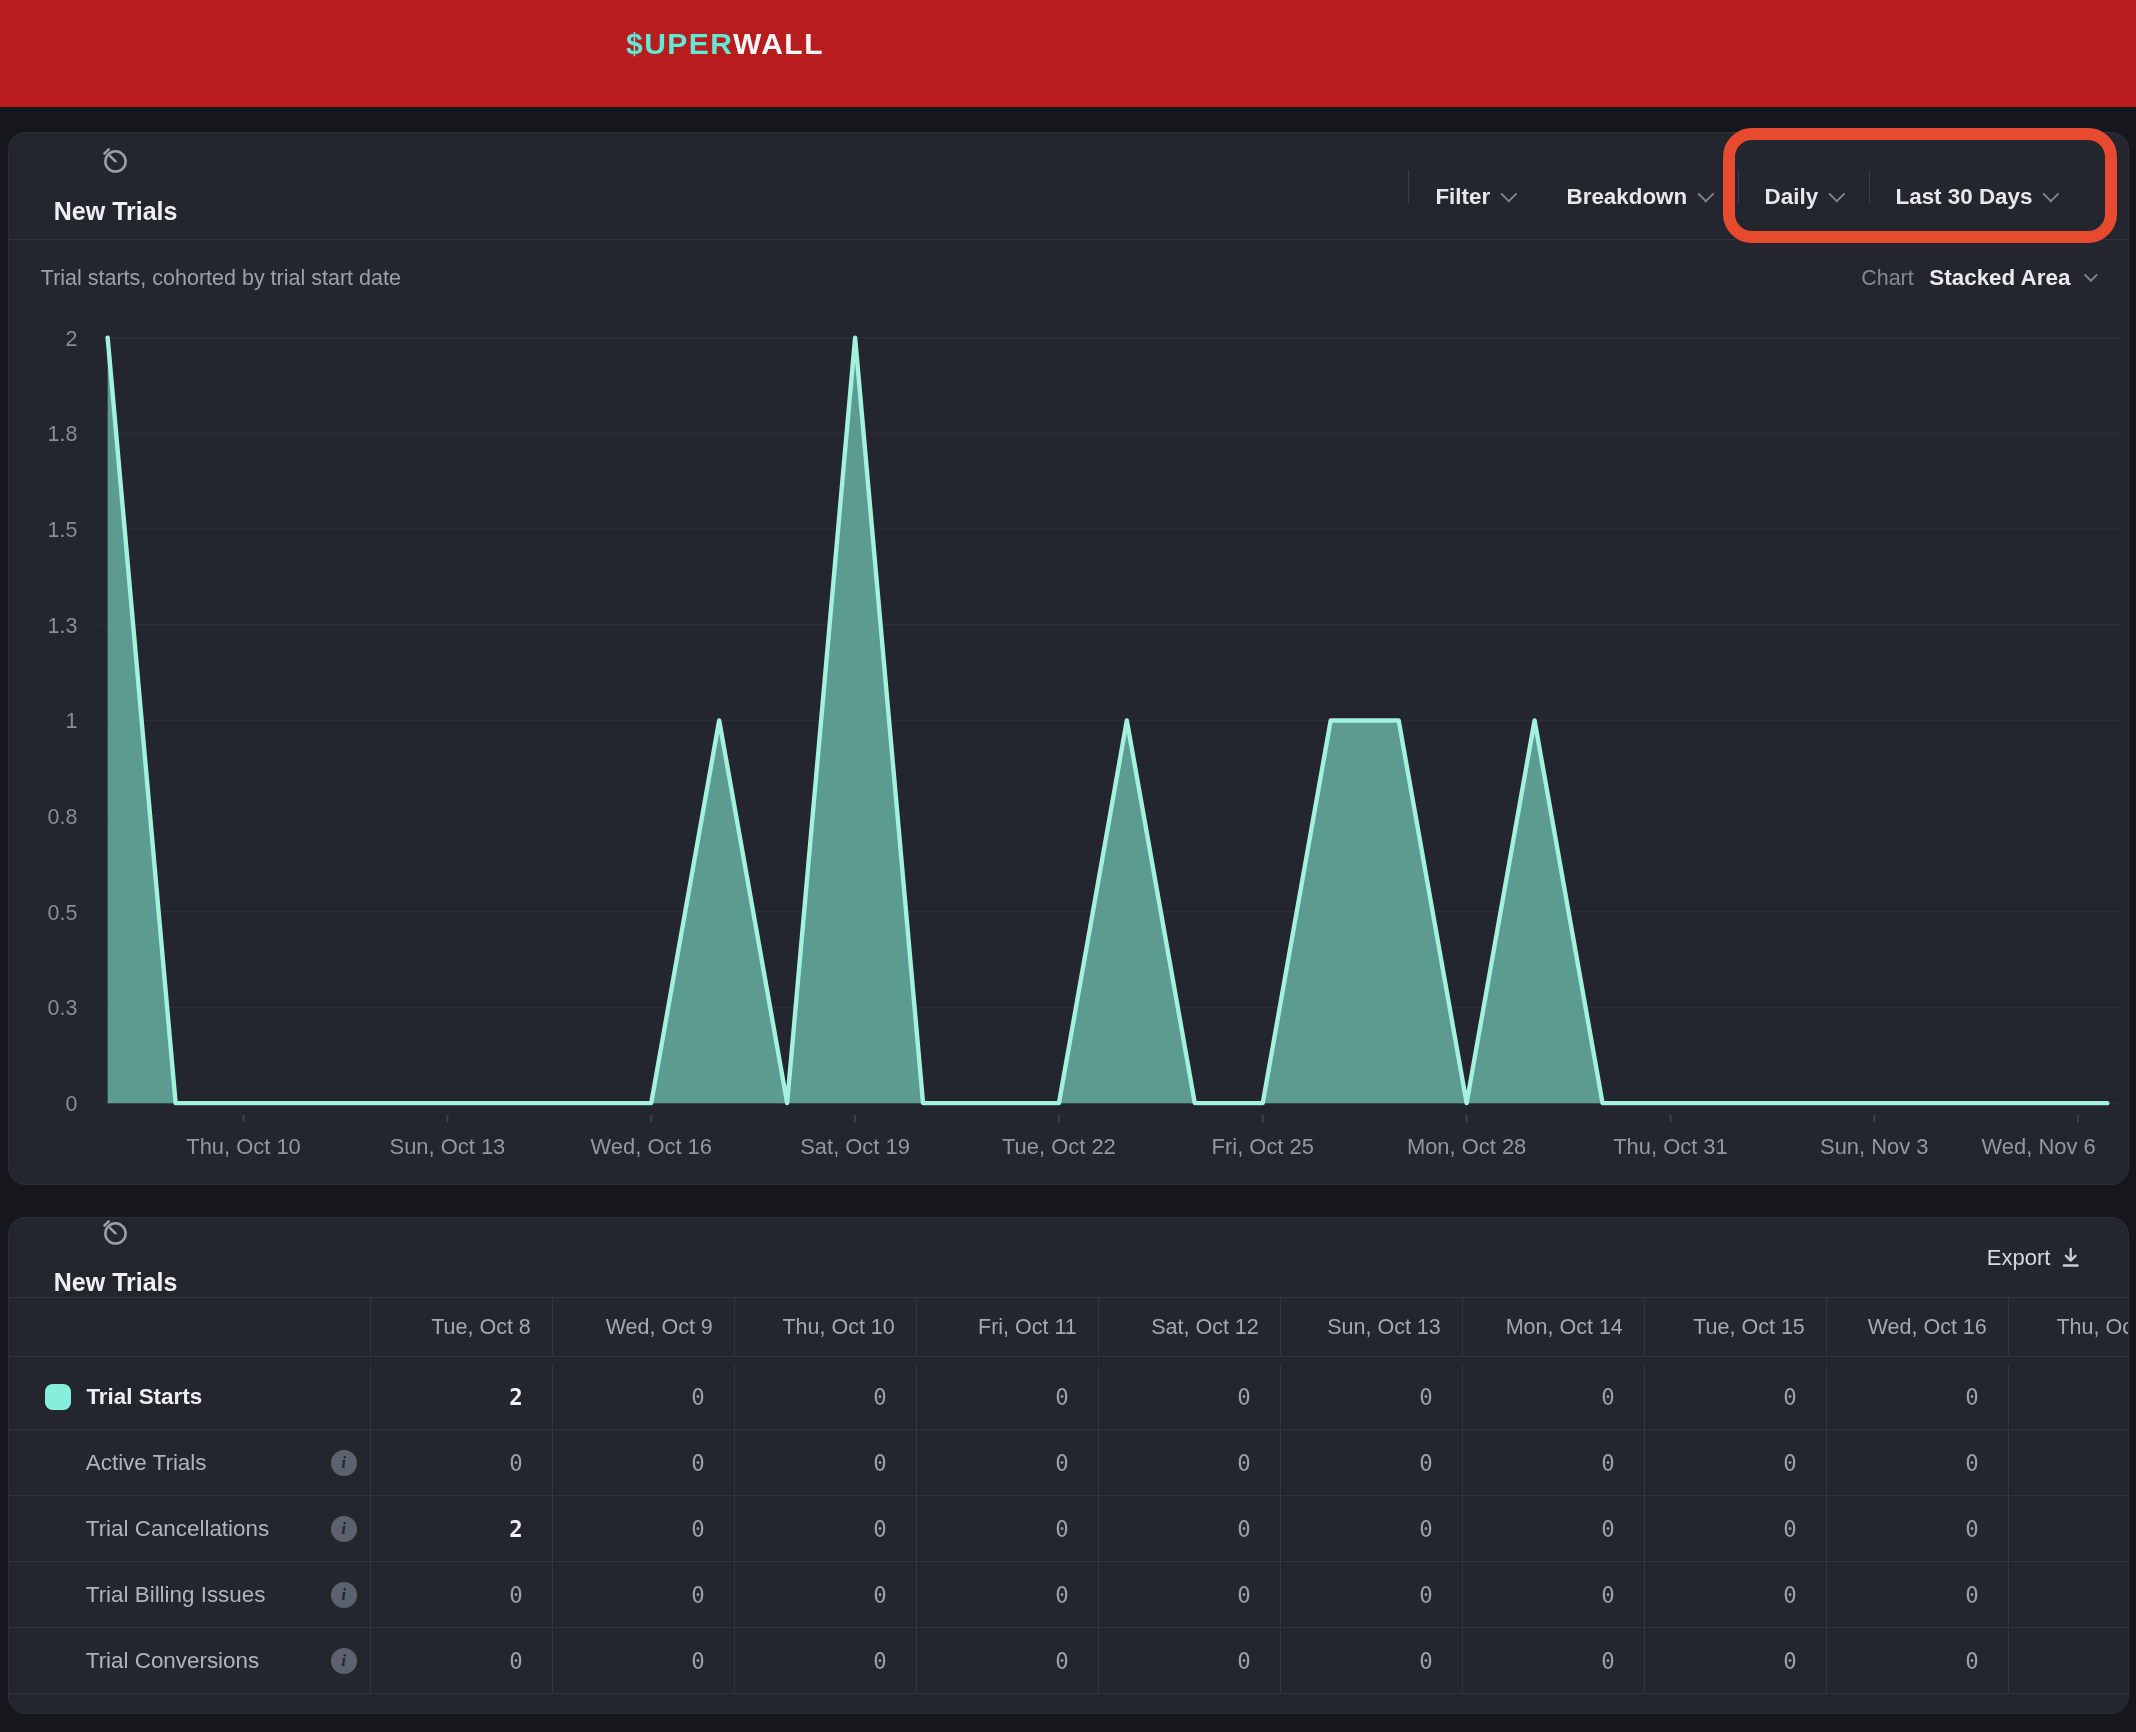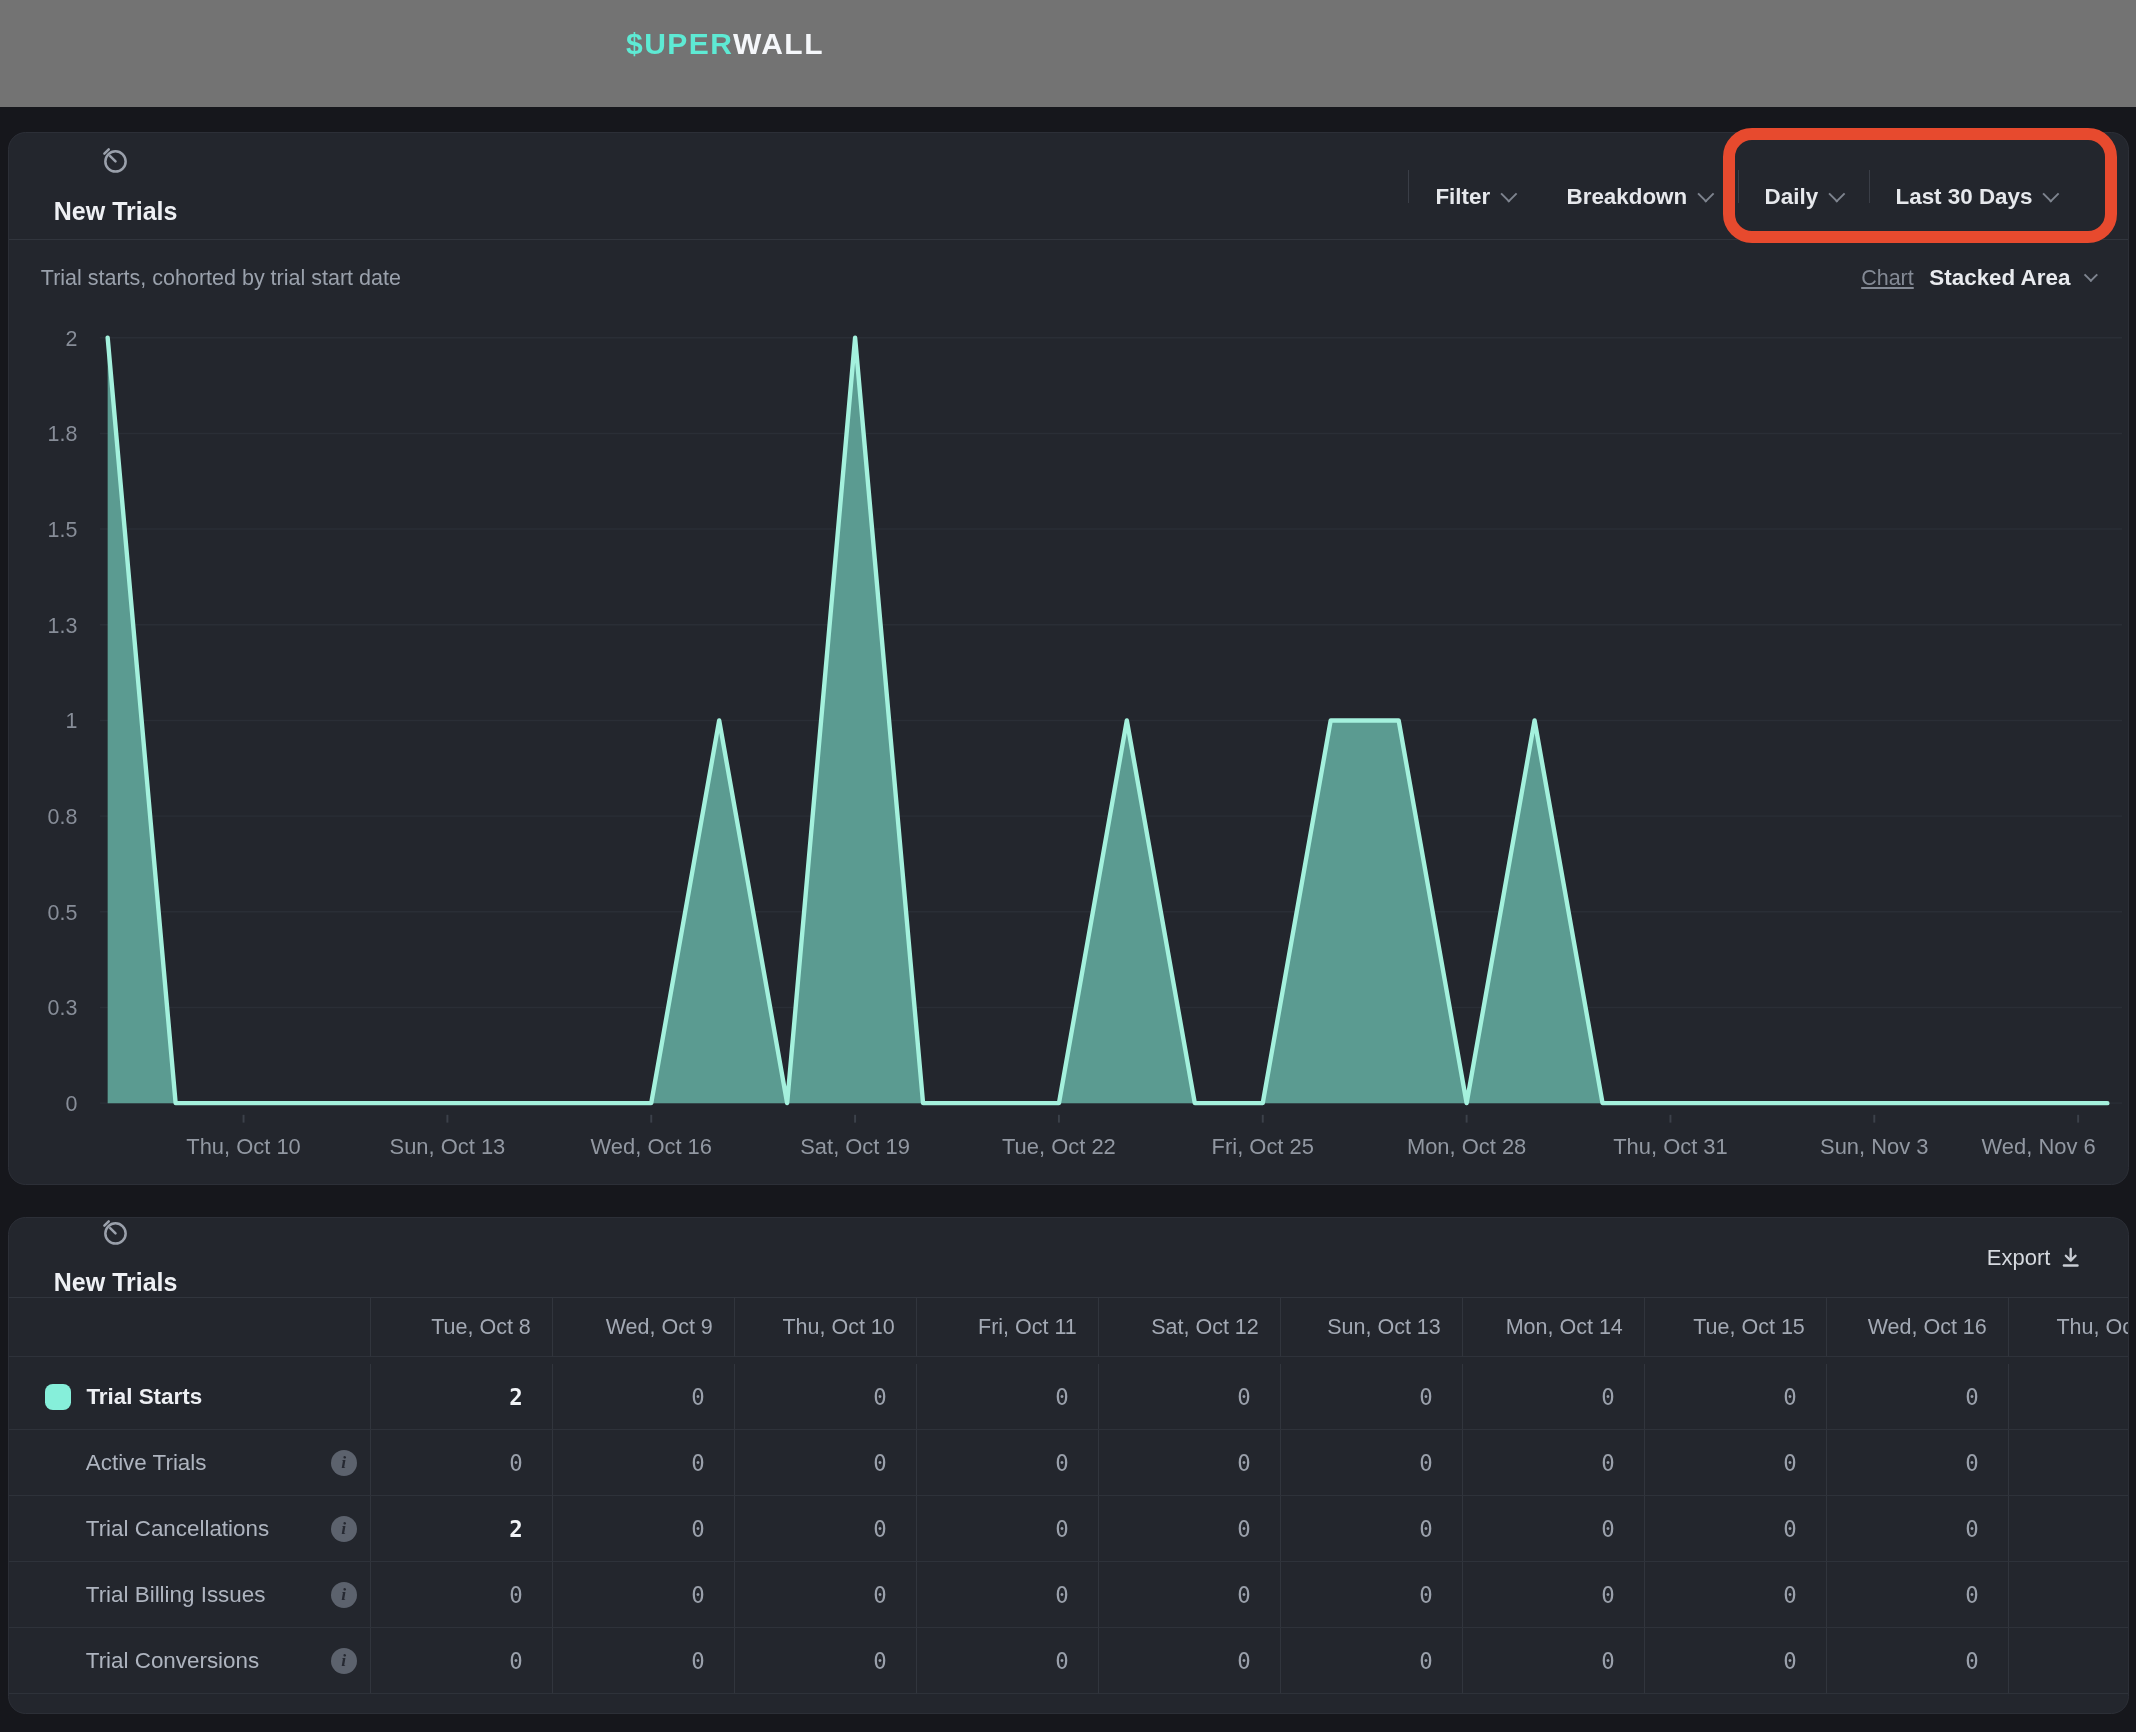--- a/index.html
+++ b/index.html
@@ -2,21 +2,21 @@
 <html><head>
 <meta charset="utf-8">
 <style>
   * { margin:0; padding:0; box-sizing:border-box; }
   html,body { background:#16171c; }
   body {
     width:2137px; height:1732px; position:relative; overflow:hidden;
     font-family:"Liberation Sans", sans-serif; color:#eef0f4;
   }
   
-  .topbar { position:absolute; left:0; top:0; width:2137px; height:107px; background:#737373; }
+  .topbar { position:absolute; left:0; top:0; width:2137px; height:107px; background:#b91c1c; }
   .logo { position:absolute; left:626px; top:27px; font-size:30px; font-weight:800; letter-spacing:1.5px; }
   .logo .teal { color:#5eead4; }
   .logo .white { color:#f5f7fa; }
   
   .panel { position:absolute; background:#23262d; border:1px solid #2c2f37; border-radius:17.6px; }
   .chart-panel { left:7.8px; top:132px; width:2121px; height:1053px; }
   .table-panel { left:7.8px; top:1217px; width:2121px; height:497px; overflow:hidden; }
   .panel-header {
     position:absolute; left:0; top:0; right:0; height:107px;
     display:flex; align-items:center; padding:0 45px;
@@ -37,21 +37,21 @@
     position:absolute; right:10.7px; top:-4.9px; width:394px; height:115px;
     border:12.7px solid #e74a2e; border-radius:29px; pointer-events:none; z-index:5;
   }
   
   .subtitle-row {
     position:absolute; left:0; right:0; top:115px; height:60px;
     display:flex; align-items:center; justify-content:space-between; padding:0 32px;
   }
   .subtitle { font-size:21.5px; color:#9aa1ac; }
   .chart-type { display:flex; align-items:center; gap:15.6px; cursor:pointer; }
-  .chart-type .lbl { font-size:21.5px; color:#848a95;text-decoration:underline; }
+  .chart-type .lbl { font-size:21.5px; color:#848a95; }
   .chart-type .val { font-size:22.4px; font-weight:700; color:#e9ebef; }
   .chart-svg { position:absolute; left:0; top:0; width:2121px; height:1053px; }
   
   .export-btn { display:flex; align-items:center; gap:9px; font-size:22px; color:#d6d9df; cursor:pointer; }
   .trials-table {
     position:absolute; left:0; top:80px; width:2181px;
     display:grid; grid-template-columns:362px repeat(10,182px);
     grid-auto-rows:66px;
   }
   .cell { border-right:1px solid #31353d; border-bottom:1px solid #2e323a; display:flex; align-items:center; }

